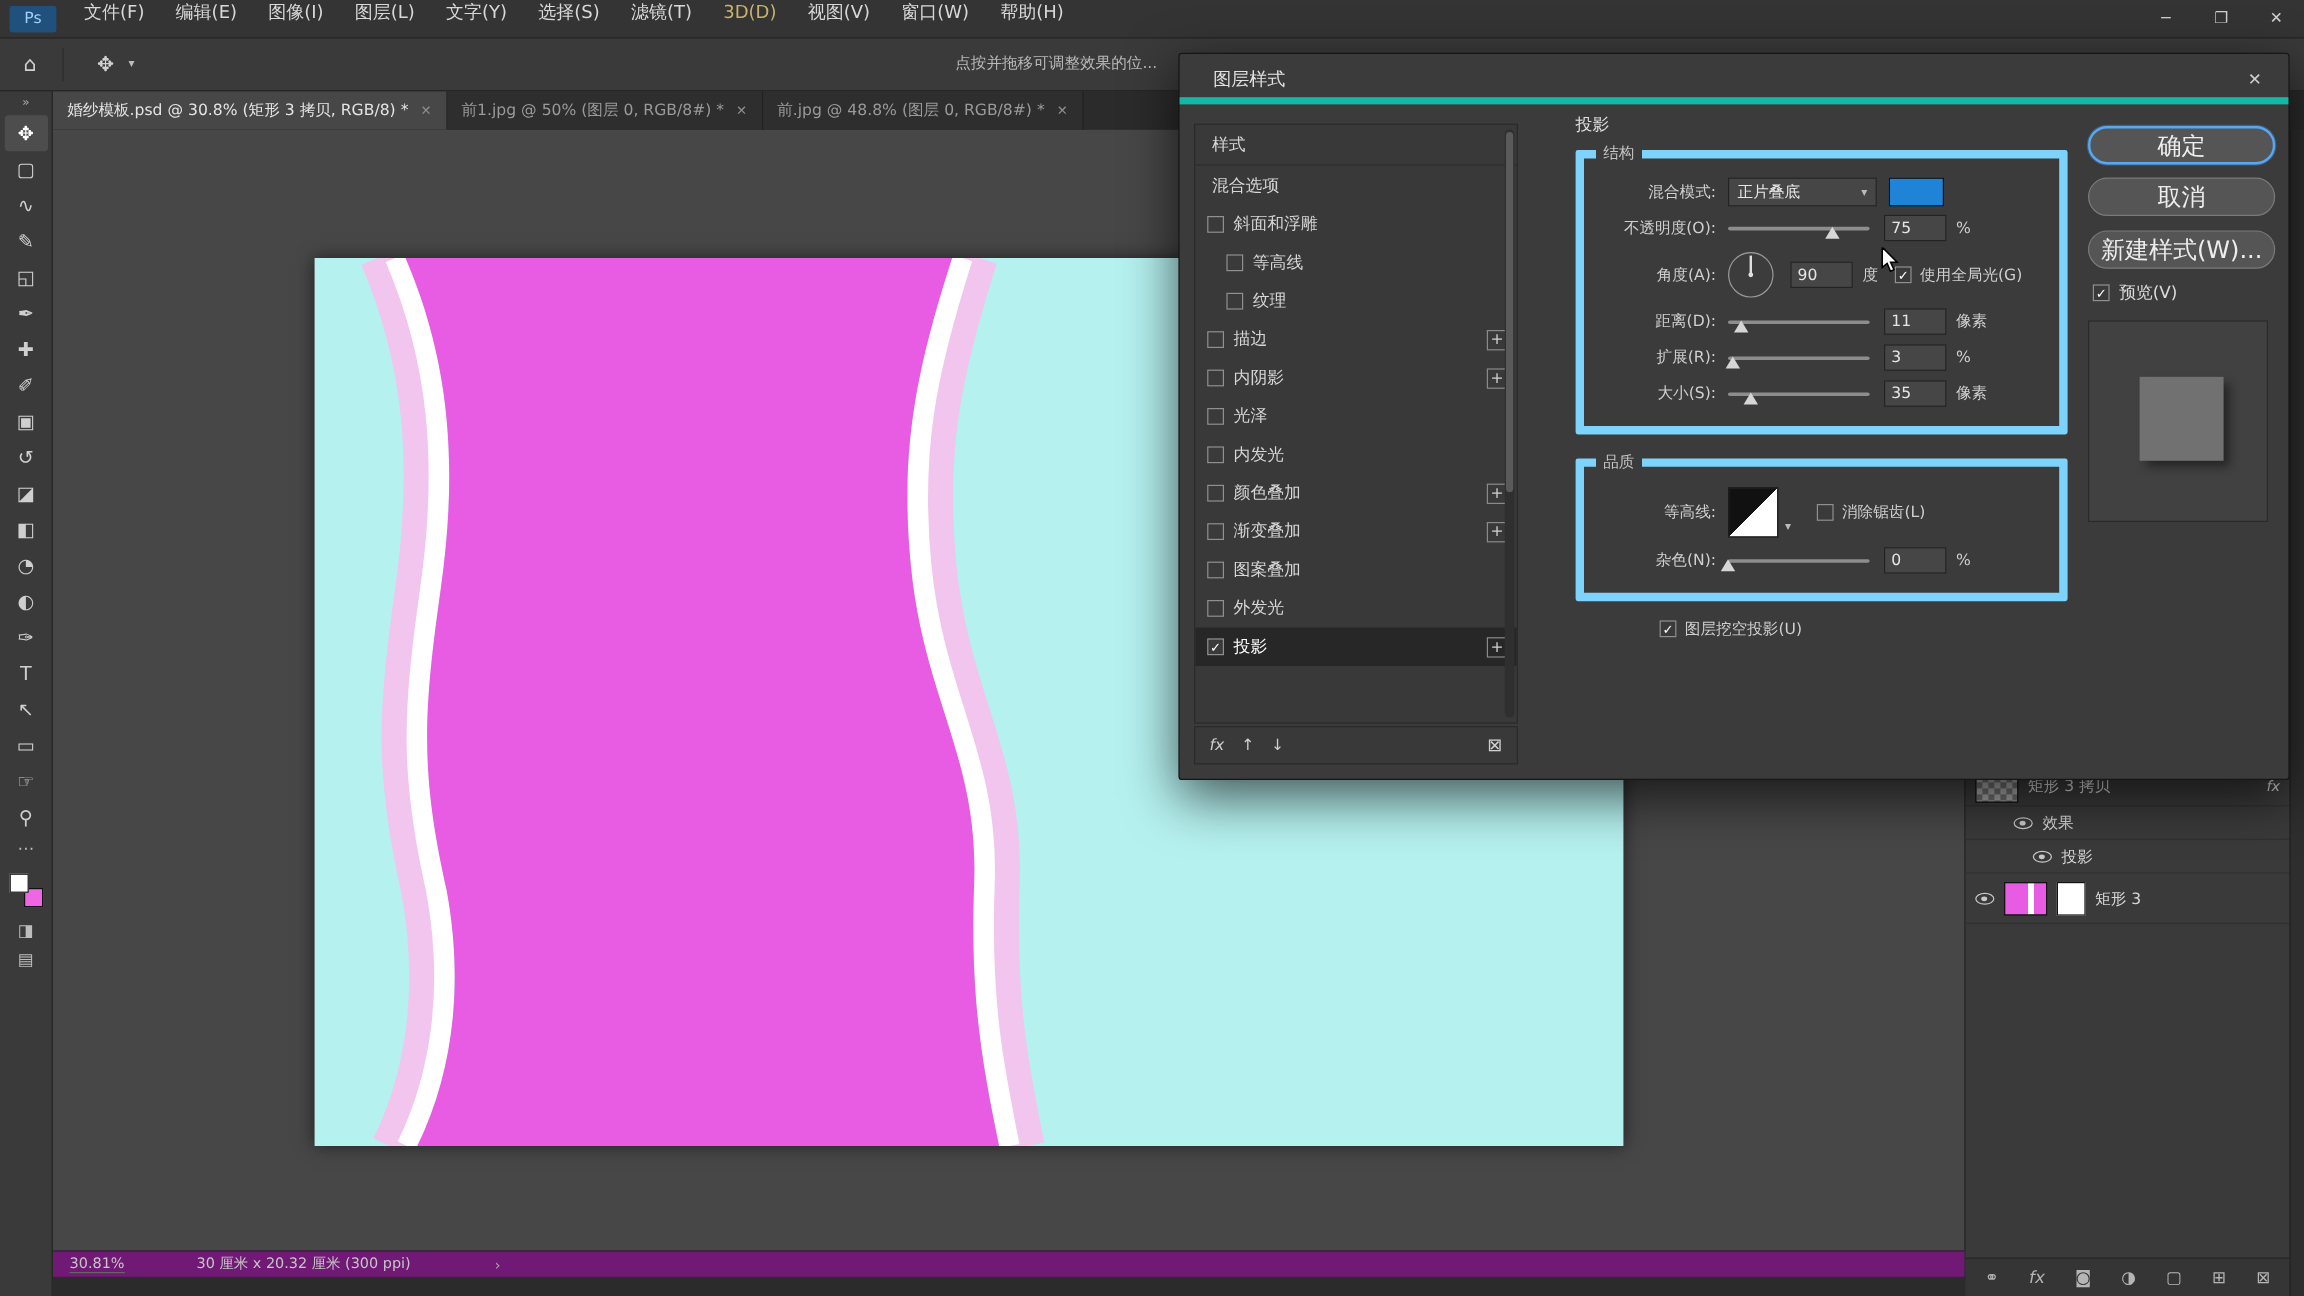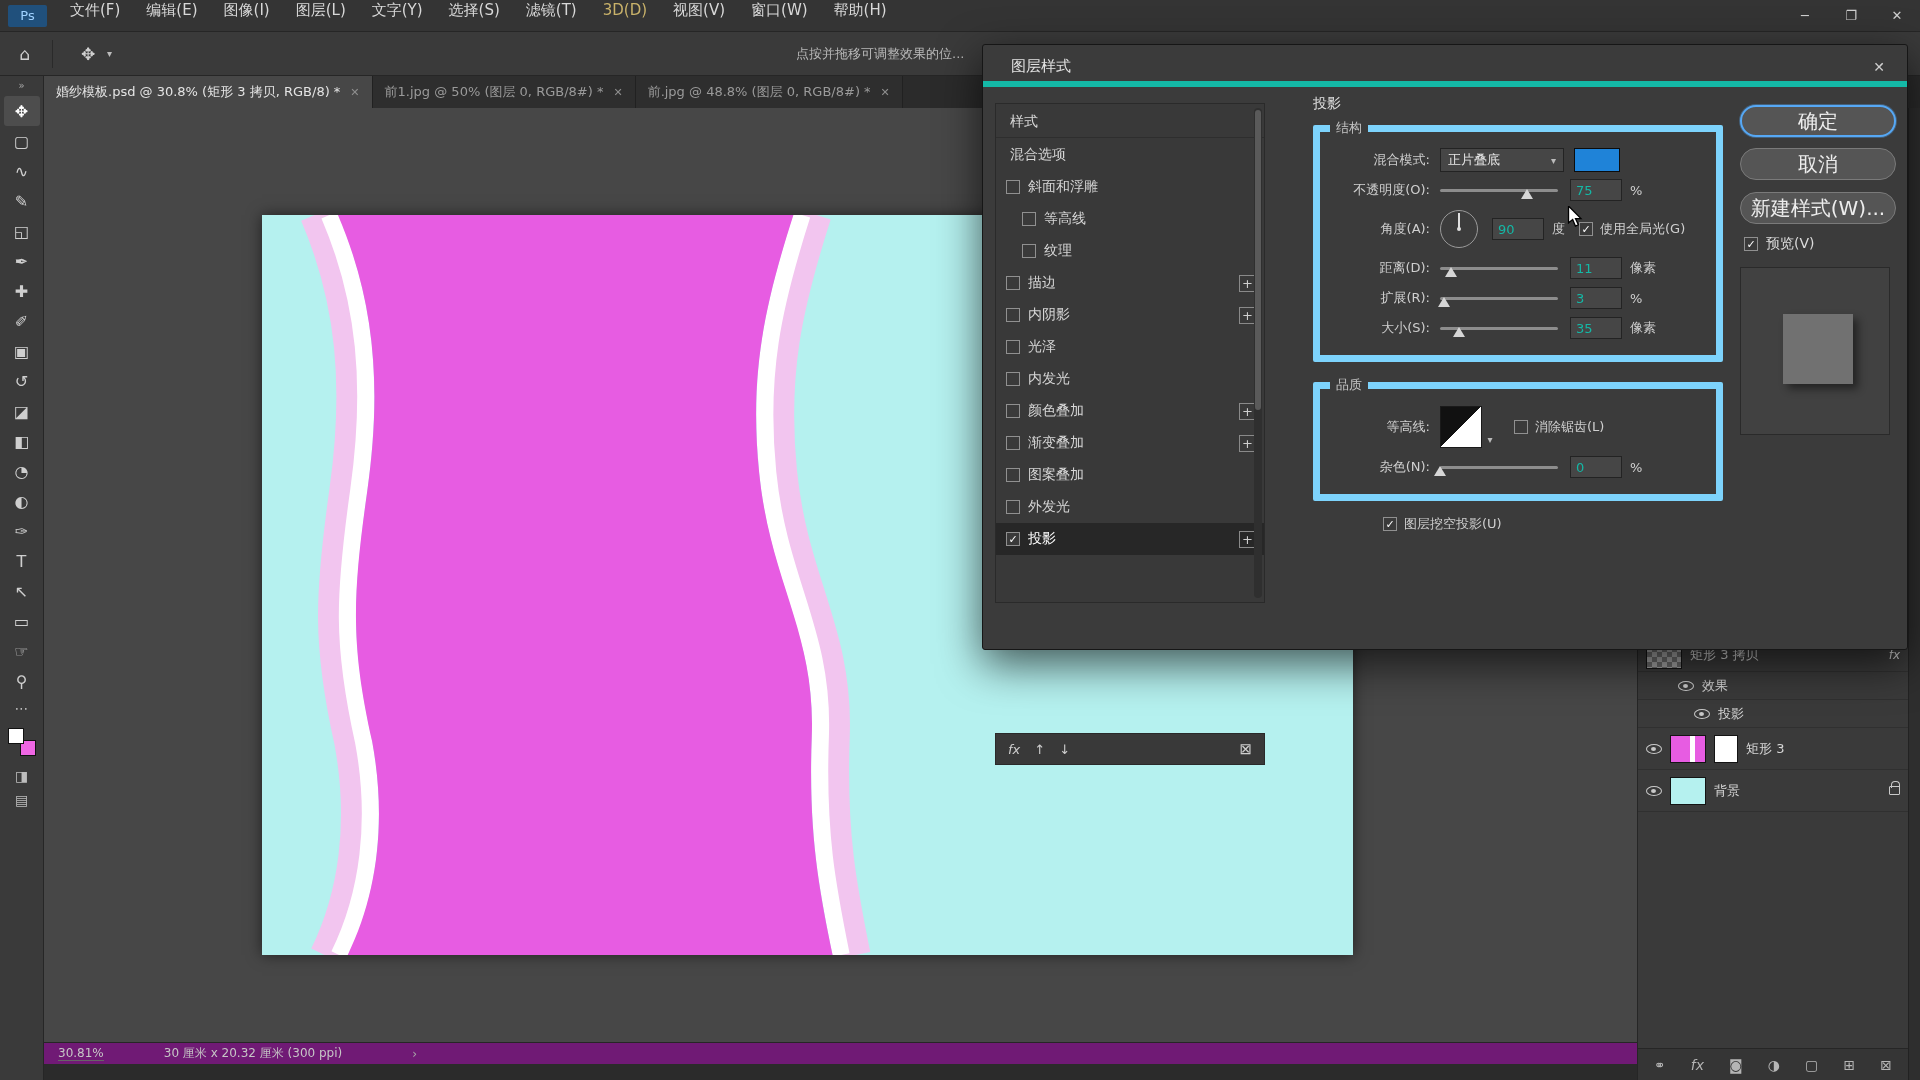--- a/index.html
+++ b/index.html
@@ -85,21 +85,21 @@
   .statusbar .chev { margin-left:70px; color:#a8a8a8; }
 
   
   .dialog { position:absolute; left:982px; top:44px; width:926px; height:606px; background:#3b3b3b;
     border:1px solid #161616; border-radius:3px; box-shadow:0 14px 44px rgba(0,0,0,0.65); z-index:20; }
   .dlg-title { height:42px; line-height:42px; padding-left:28px; font-size:15px; color:#e2e2e2;
     border-bottom:6px solid #14b8a6; }
   .dlg-close { position:absolute; right:16px; top:10px; width:24px; height:24px; text-align:center;
     line-height:24px; font-size:14px; color:#cfcfcf; }
 
-  .styles-col { position:absolute; left:12px; top:58px; width:270px; height:662px; }
+  .styles-col { position:absolute; left:12px; top:58px; width:270px; height:534px; }
   .styles-list { position:absolute; left:0; top:0; right:0; height:500px; background:#393939;
     border:1px solid #2a2a2a; overflow:hidden; }
   .sheader { height:34px; line-height:34px; padding-left:14px; font-size:14px; color:#d8d8d8;
     border-bottom:1px solid #2e2e2e; }
   .srow { height:32px; display:flex; align-items:center; padding:0 8px 0 10px; font-size:14px; gap:8px; }
   .srow.nocb { padding-left:14px; height:33px; }
   .srow.indent { padding-left:26px; }
   .srow.selected { background:#272727; color:#ffffff; }
   .cb { width:14px; height:14px; border:1px solid #909090; background:#3a3a3a; flex:none;
     display:flex; align-items:center; justify-content:center; }
@@ -121,21 +121,21 @@
   .row { display:flex; align-items:center; height:30px; }
   .row.tall { height:48px; }
   .rlabel { width:104px; text-align:right; font-size:13px; color:#cfcfcf; margin-right:10px; flex:none; white-space:nowrap; }
   .dropdown { width:124px; height:24px; background:#464646; border:1px solid #232323; display:flex;
     align-items:center; justify-content:space-between; padding:0 7px; font-size:13px; color:#e6e6e6; }
   .dropdown .caret { font-size:10px; color:#bbb; }
   .swatch-blend { width:46px; height:24px; background:#1f83d8; border:1px solid #0c0c0c; margin-left:10px; }
   .slider { width:118px; height:3px; background:#8d8d8d; border-radius:2px; position:relative; margin-right:12px; }
   .sthumb { position:absolute; top:0; width:0; height:0; transform:translateX(-50%);
     border-left:6px solid transparent; border-right:6px solid transparent; border-bottom:10px solid #d6d6d6; }
-  input.num { width:52px; height:22px; background:#464646; border:1px solid #232323; color:#14b8a6;
+  input.num { width:52px; height:22px; background:#464646; border:1px solid #232323; color:#e5e5e5;
     font-size:13px; padding:0 5px; font-family:"DejaVu Sans", sans-serif; }
   .unit { margin-left:8px; font-size:13px; color:#cfcfcf; white-space:nowrap; }
   .dial { width:38px; height:38px; border-radius:50%; border:1px solid #9a9a9a; background:#3c3c3c;
     position:relative; margin-right:14px; flex:none; }
   .dial .needle { position:absolute; left:50%; top:2px; width:2px; height:17px; background:#e0e0e0; transform:translateX(-50%); }
   .dial .hub { position:absolute; left:50%; top:50%; width:4px; height:4px; border-radius:50%;
     background:#e0e0e0; transform:translate(-50%,-50%); }
   .cbx-row { display:flex; align-items:center; gap:7px; font-size:13px; color:#cfcfcf; }
   .contour-thumb { width:42px; height:42px; border:1px solid #1a1a1a;
     background:linear-gradient(135deg,#111 49.5%, #ffffff 50%); }
@@ -261,26 +261,20 @@
     <div class="lrow sub" style="padding-left:56px;">
       <span class="eye"></span>
       <span>投影</span>
     </div>
     <div class="lrow" style="height:42px;">
       <span class="eye"></span>
       <span class="lthumb magenta"></span>
       <span class="lthumb mask"></span>
       <span>矩形 3</span>
     </div>
-    <div class="lrow" style="height:42px;">
-      <span class="eye"></span>
-      <span class="lthumb cyan"></span>
-      <span>背景</span>
-      <span class="lock"></span>
-    </div>
   </div>
   <div class="layers-footer">
     <span>⚭</span>
     <span style="font-style:italic;">fx</span>
     <span>◙</span>
     <span>◑</span>
     <span>▢</span>
     <span>⊞</span>
     <span>⊠</span>
   </div>

